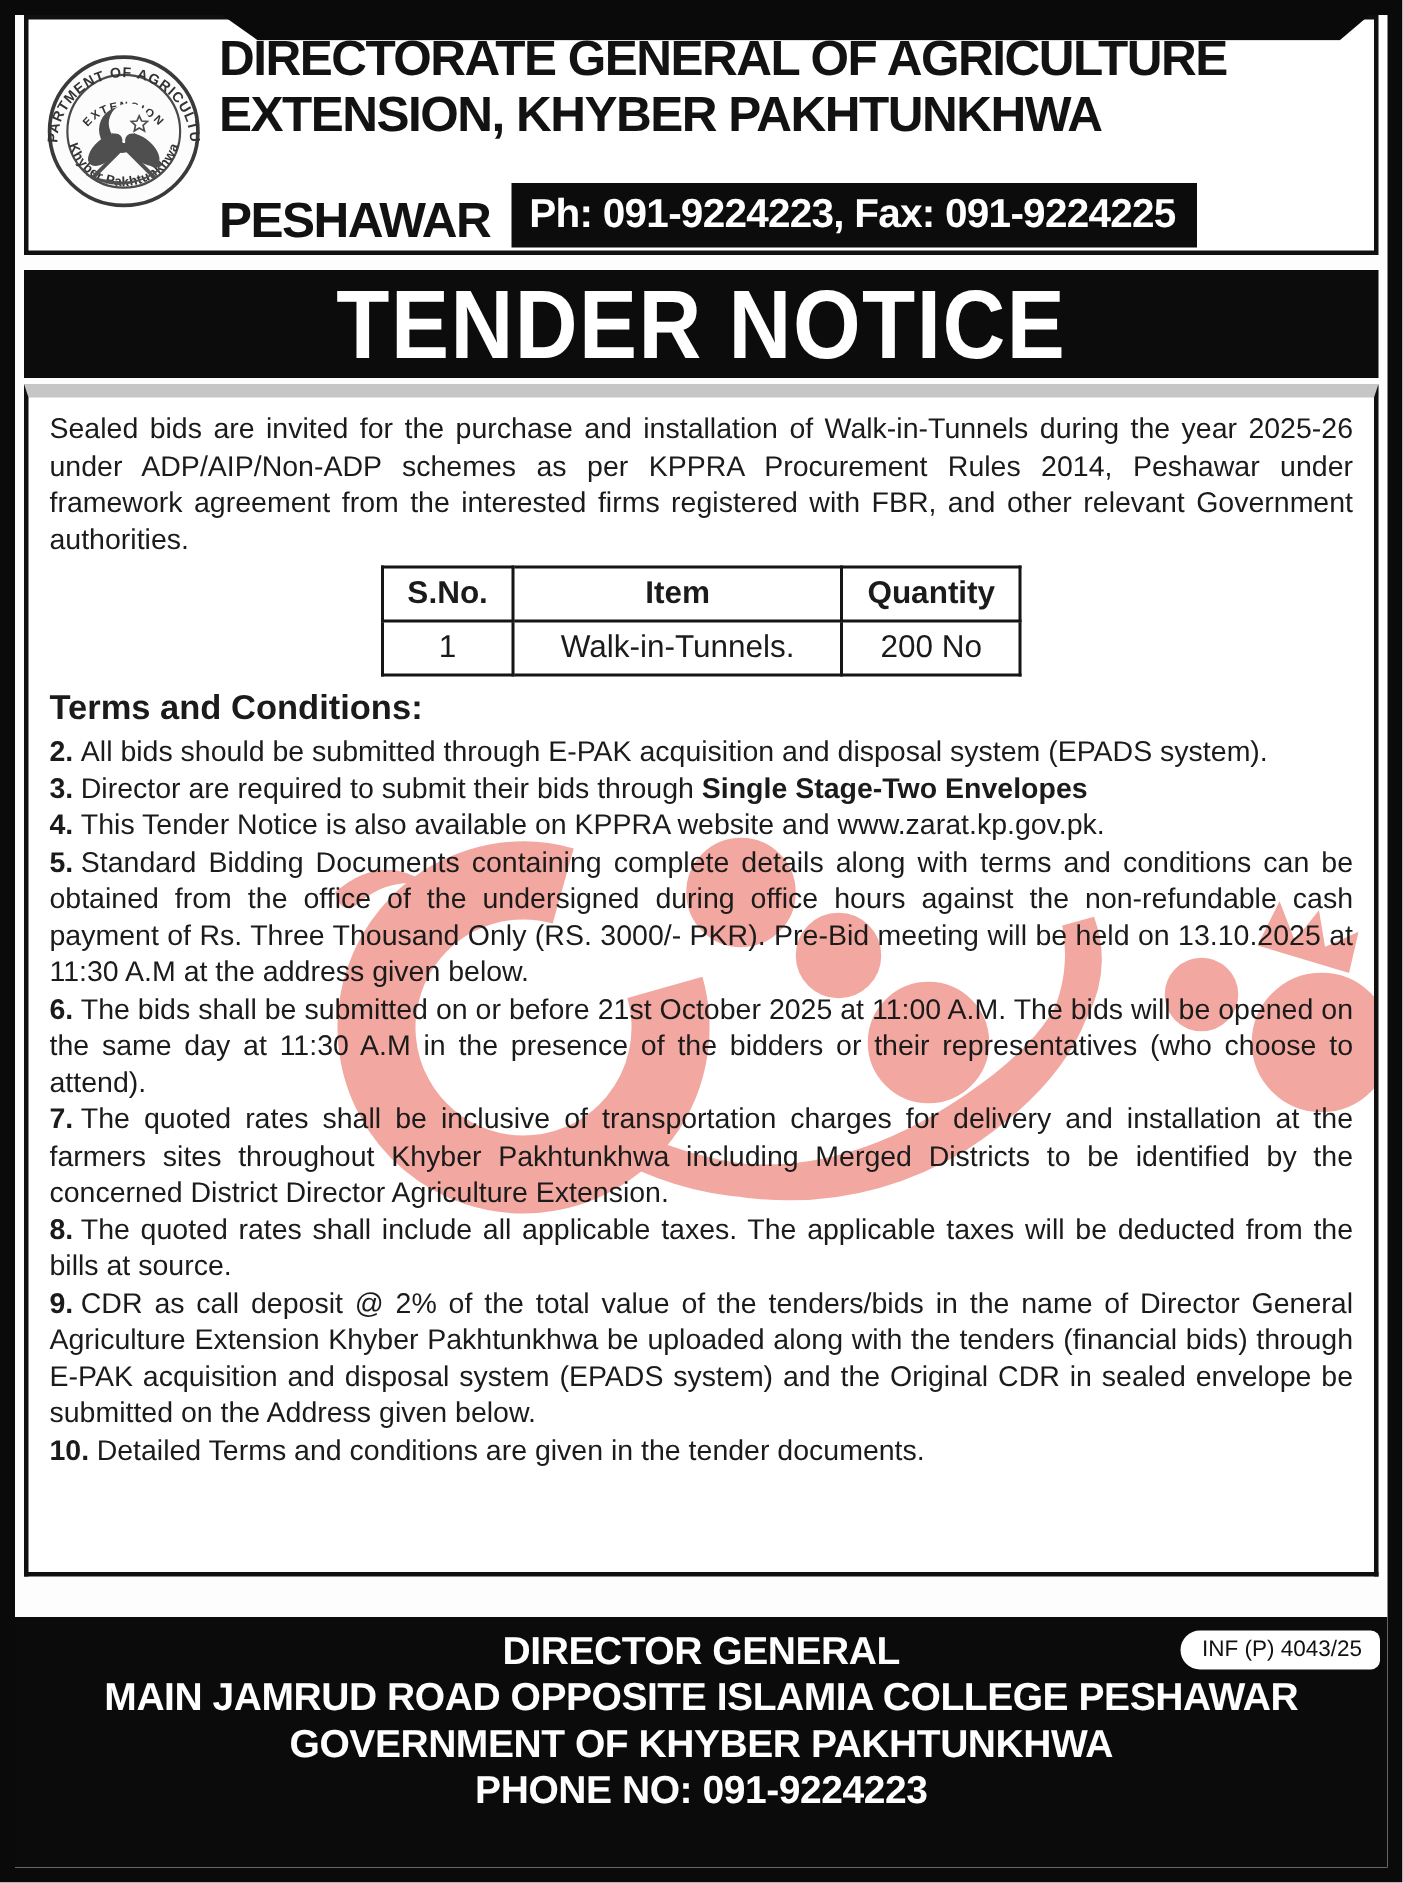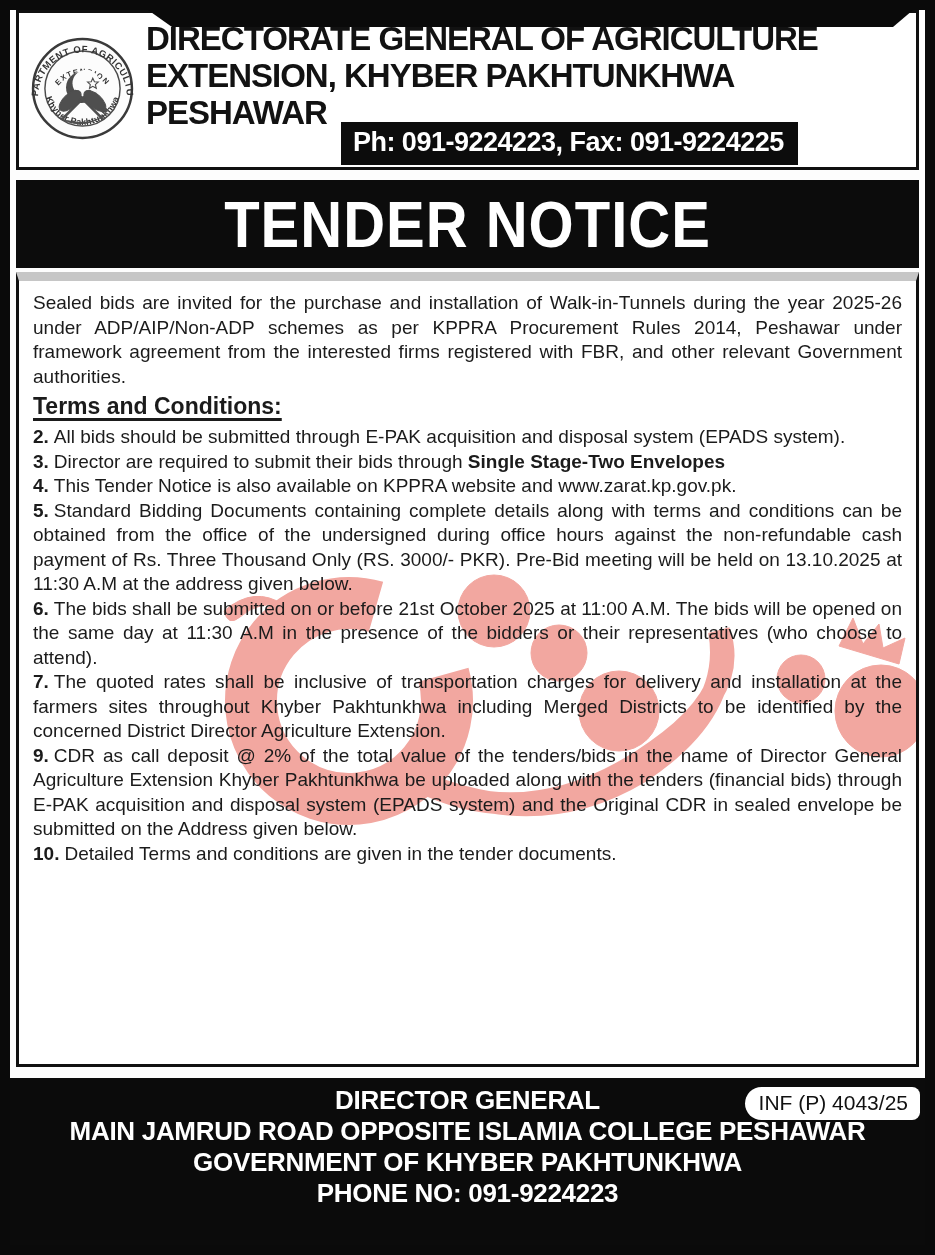--- a/index.html
+++ b/index.html
@@ -24,29 +24,29 @@
     position:relative;margin:0 6px;height:160px;
     border:3px solid #101010;background:#fff;
     box-sizing:border-box;display:flex;align-items:center;z-index:2;
   }
   .logo{flex:0 0 auto;margin:0 12px 0 12px;}
   .title-block{flex:1 1 auto;padding-top:4px;}
   .title-line{
     font-weight:bold;font-size:33px;line-height:37px;
     letter-spacing:-1px;color:#121212;white-space:nowrap;
   }
-  .title-row3{display:flex;align-items:flex-start;gap:14px;}
+  .title-row3{display:flex;align-items:flex-end;gap:14px;}
   .phone-box{
     background:#0c0c0c;color:#fff;font-weight:bold;
     font-size:27px;letter-spacing:-0.5px;
     padding:5px 14px 7px 12px;white-space:nowrap;margin-top:28px;
   }
   
   .banner{
-    margin:10px 6px 0;height:88px;background:#0c0c0c;
+    margin:10px 6px 0;height:72px;background:#0c0c0c;
     display:flex;align-items:center;justify-content:center;
   }
   .banner span{
     color:#fff;font-weight:bold;font-size:58px;letter-spacing:1px;
     transform:scaleY(1.12);
   }
   
   .content-box{
     position:relative;margin:4px 6px 0;height:795px;
     border-left:3px solid #101010;border-right:3px solid #101010;
@@ -61,34 +61,34 @@
   table.items{
     border-collapse:collapse;margin:3px auto 7px;
   }
   table.items th,table.items td{
     border:2.5px solid #151515;text-align:center;
     padding:5px 16px;font-size:21px;
   }
   table.items th{font-weight:bold;}
   .terms-heading{
     font-size:23px;font-weight:bold;margin:1px 0 5px;
-    text-decoration:underline;text-decoration-thickness:2.5px;text-underline-offset:4px;
+    text-decoration-thickness:2.5px;text-underline-offset:4px;
   }
   .term{font-size:19px;line-height:24.5px;text-align:justify;}
   .term b.num{margin-right:5px;}
   
   .footer{
     position:absolute;left:0;right:0;bottom:0;height:167px;
     background:#0b0b0b;color:#fff;text-align:center;
     padding-top:7px;box-sizing:border-box;z-index:3;
   }
   .footer-line{font-weight:bold;font-size:26px;line-height:31px;letter-spacing:-0.3px;}
   .badge{
     position:absolute;top:9px;right:5px;background:#fff;color:#111;
-    font-size:21px;font-weight:normal;padding:4px 12px 5px 14px;
+    font-size:15px;font-weight:normal;padding:4px 12px 5px 14px;
     border-radius:19px 9px 9px 19px;
   }
   .seal-text{font-family:"Liberation Sans",sans-serif;font-weight:bold;}
 </style>
 </head>
 <body>
 
 <div class="page">
 
   <div class="top-band"></div>
@@ -154,29 +154,46 @@
         <path d="M 820,365 l 14,-28 10,26 16,-20 4,24 22,-10 -6,26 z"></path>
         <circle cx="862" cy="430" r="46"></circle>
         <circle cx="782" cy="398" r="24"></circle>
         <path d="M 205,330 q 30,-26 60,-6 q -26,-4 -44,12 q -12,10 -16,-6 Z"></path>
       </g>
     </svg>
 
     <div class="content-inner">
       <p class="intro">Sealed bids are invited for the purchase and installation of Walk-in-Tunnels during the year 2025-26 under ADP/AIP/Non-ADP schemes as per KPPRA Procurement Rules 2014, Peshawar under framework agreement from the interested firms registered with FBR, and other relevant Government authorities.</p>
 
+      <table class="items">
+        <thead>
+          <tr>
+            <th>S.No.</th>
+            <th style="min-width:185px;">Item</th>
+            <th>Quantity</th>
+          </tr>
+        </thead>
+        <tbody>
+          <tr>
+            <td>1</td>
+            <td>Walk-in-Tunnels.</td>
+            <td>200 No</td>
+          </tr>
+        </tbody>
+      </table>
 
       <div class="terms-heading">Terms and Conditions:</div>
 
       <div class="term"><b class="num">2.</b><span>All bids should be submitted through E-PAK acquisition and disposal system (EPADS system).</span></div>
       <div class="term"><b class="num">3.</b><span>Director are required to submit their bids through</span> <b>Single Stage-Two Envelopes</b></div>
       <div class="term"><b class="num">4.</b><span>This Tender Notice is also available on KPPRA website and www.zarat.kp.gov.pk.</span></div>
       <div class="term"><b class="num">5.</b><span>Standard Bidding Documents containing complete details along with terms and conditions can be obtained from the office of the undersigned during office hours against the non-refundable cash payment of Rs. Three Thousand Only (RS. 3000/- PKR). Pre-Bid meeting will be held on 13.10.2025 at 11:30 A.M at the address given below.</span></div>
       <div class="term"><b class="num">6.</b><span>The bids shall be submitted on or before 21st October 2025 at 11:00 A.M. The bids will be opened on the same day at 11:30 A.M in the presence of the bidders or their representatives (who choose to attend).</span></div>
       <div class="term"><b class="num">7.</b><span>The quoted rates shall be inclusive of transportation charges for delivery and installation at the farmers sites throughout Khyber Pakhtunkhwa including Merged Districts to be identified by the concerned District Director Agriculture Extension.</span></div>
+      <div class="term"><b class="num">8.</b><span>The quoted rates shall include all applicable taxes. The applicable taxes will be deducted from the bills at source.</span></div>
       <div class="term"><b class="num">9.</b><span>CDR as call deposit @ 2% of the total value of the tenders/bids in the name of Director General Agriculture Extension Khyber Pakhtunkhwa be uploaded along with the tenders (financial bids) through E-PAK acquisition and disposal system (EPADS system) and the Original CDR in sealed envelope be submitted on the Address given below.</span></div>
       <div class="term"><b class="num">10.</b><span>Detailed Terms and conditions are given in the tender documents.</span></div>
     </div>
   </div>
 
   <div class="footer">
     <div class="badge">INF (P) 4043/25</div>
     <div class="footer-line">DIRECTOR GENERAL</div>
     <div class="footer-line">MAIN JAMRUD ROAD OPPOSITE ISLAMIA COLLEGE PESHAWAR</div>
     <div class="footer-line">GOVERNMENT OF KHYBER PAKHTUNKHWA</div>

